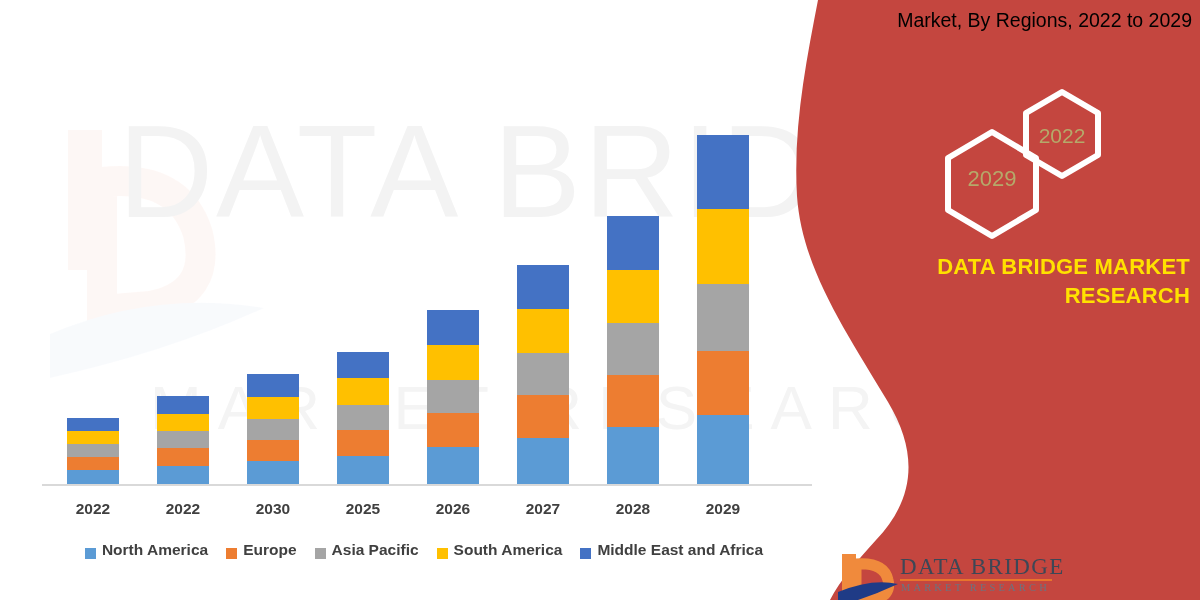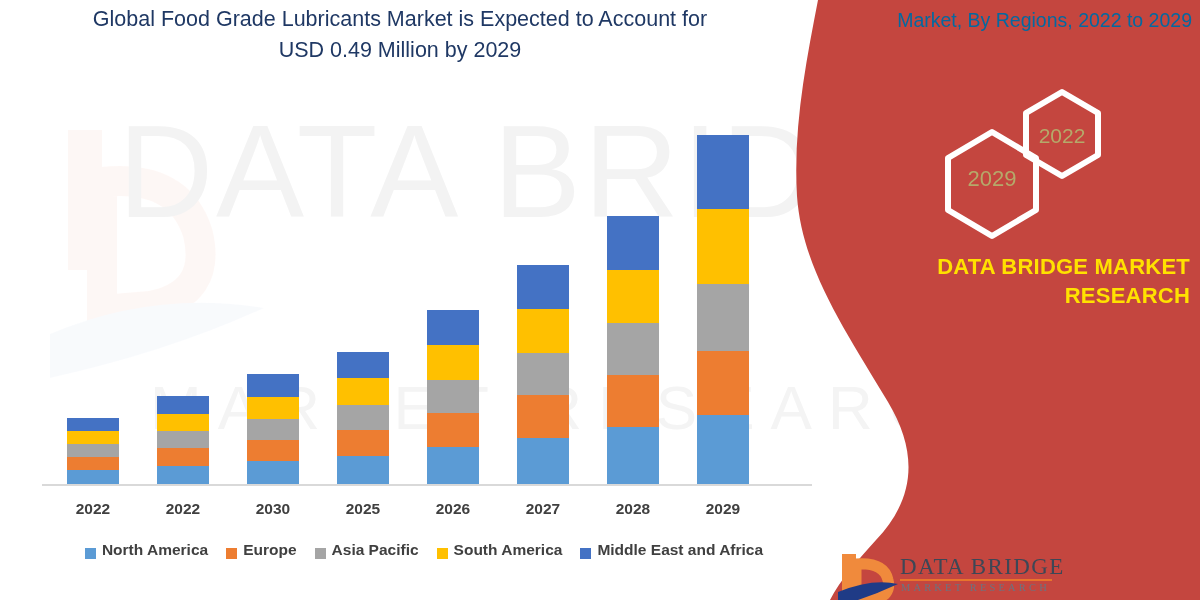--- a/index.html
+++ b/index.html
@@ -38,21 +38,21 @@
     font-size:21.5px;line-height:31px;
     color:#1F3864;
     font-family:"Liberation Sans", sans-serif;
   }
 
   
   #panel-title{
     position:absolute;left:862px;top:6px;width:330px;
     text-align:right;
     font-size:19.5px;line-height:29px;
-    color:#0369a1;
+    color:#000000;
   }
   #brand-name{
     position:absolute;left:880px;top:252px;width:310px;
     text-align:right;
     font-size:22px;line-height:29px;font-weight:700;
     color:#FFE100;
     letter-spacing:.01em;
   }
   .hex-label{
     position:absolute;
@@ -198,21 +198,20 @@
       <div class="legend-item">
         <span class="legend-swatch" style="background: rgb(255, 192, 0);"></span>
         <span class="legend-label">South America</span>
       </div>
       <div class="legend-item">
         <span class="legend-swatch" style="background: rgb(68, 114, 196);"></span>
         <span class="legend-label">Middle East and Africa</span>
       </div>
     </div>
 
-  <div id="chart-title">Global Food Grade Lubricants Market is Expected to Account for USD 0.49 Million by 2029</div>
 
   <svg id="red-panel" viewBox="0 0 1200 600" preserveAspectRatio="none" aria-hidden="true">
     <path d="M818 0
              C 806 62, 793 128, 797 196
              C 802 268, 845 330, 888 402
              C 918 452, 916 498, 876 540
              C 858 560, 840 580, 830 600
              L 1200 600 L 1200 0 Z" fill="#C4463F"></path>
   </svg>
 

